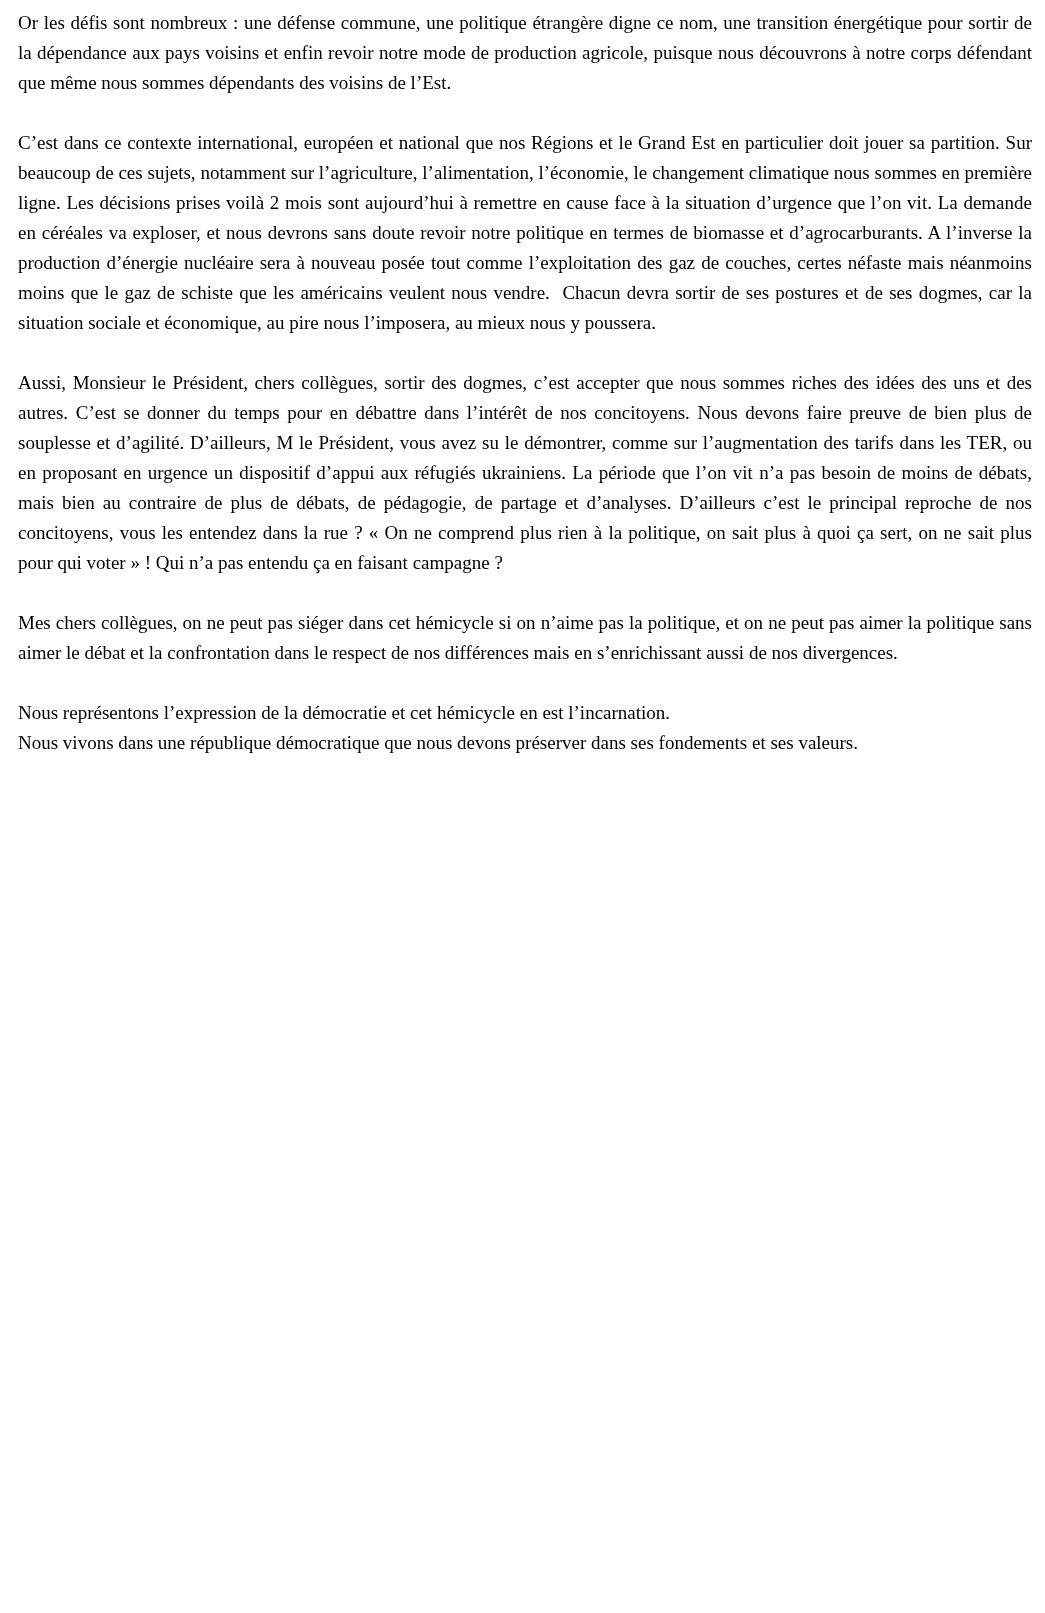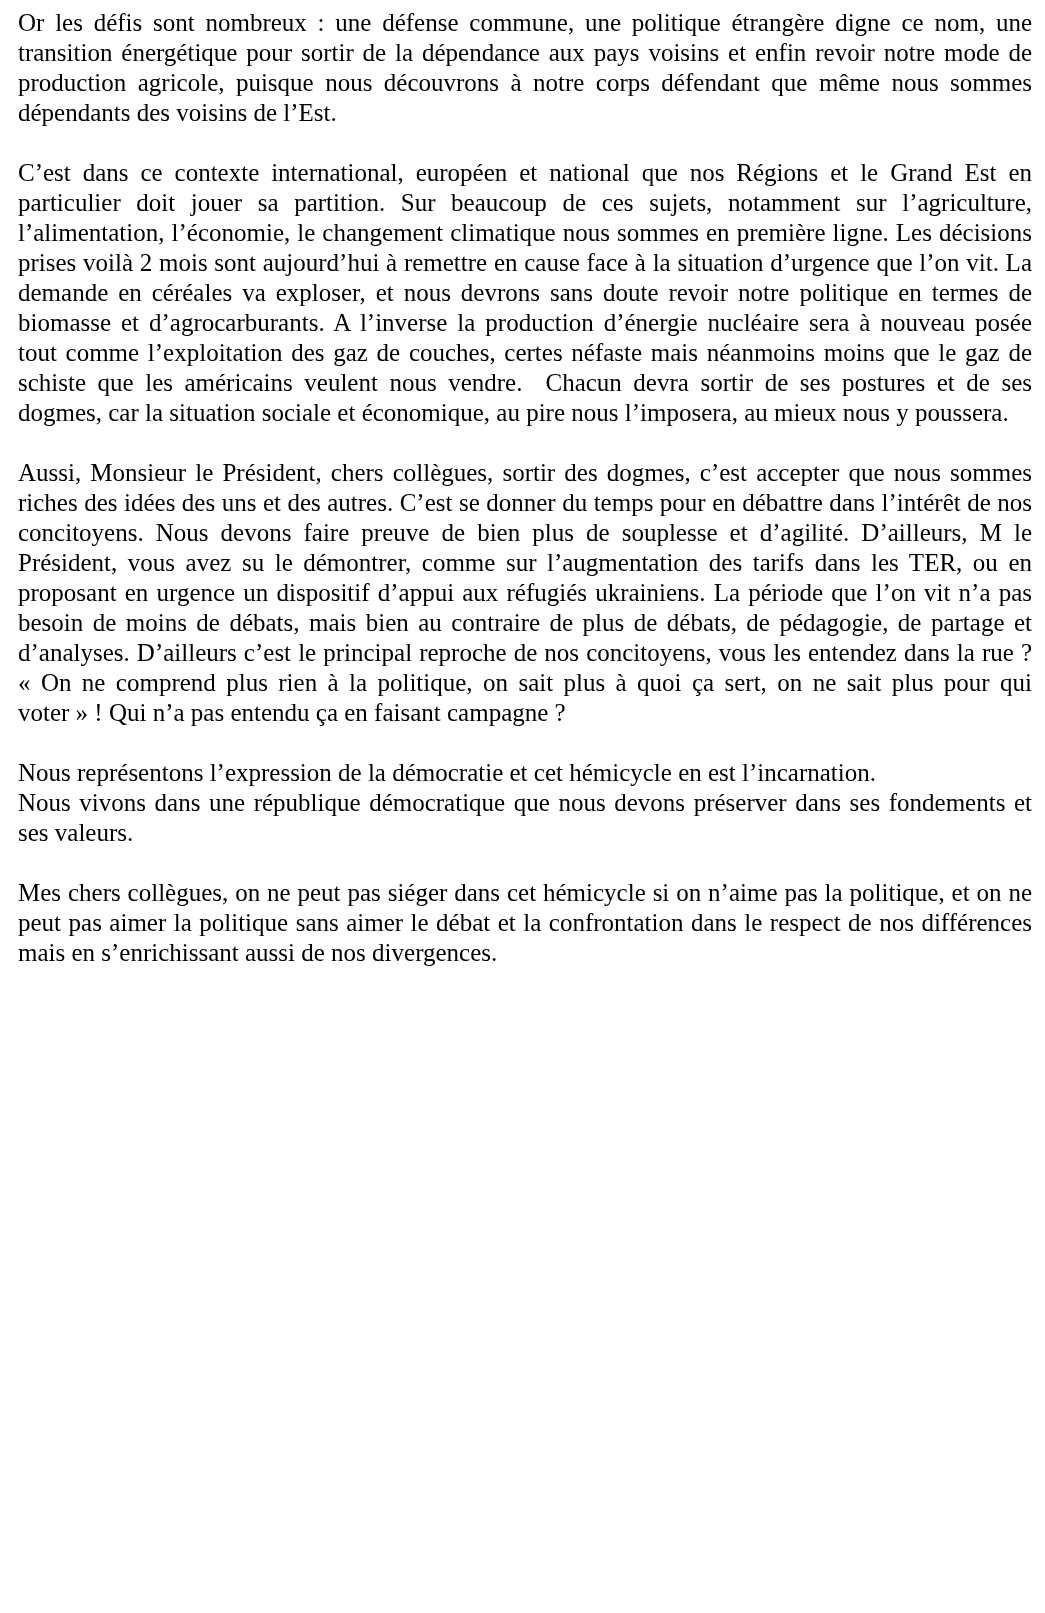--- a/index.html
+++ b/index.html
@@ -8,21 +8,21 @@
     background: #ffffff;
   }
   .page {
     position: relative;
     width: 1045px;
     min-height: 1613px;
     box-sizing: border-box;
     background: #ffffff;
     padding: 8px 13px 40px 18px;
     font-family: "Liberation Serif", "DejaVu Serif", serif;
-    font-size: 25px;
+    font-size: 19px;
     line-height: 30px;
     color: #000000;
     -webkit-font-smoothing: antialiased;
   }
   .para {
     margin: 0 0 30px 0;
     padding: 0;
     text-align: justify;
     hyphens: none;
   }
@@ -43,21 +43,21 @@
   <p class="para">
     <span class="seg">C’est dans ce contexte international, européen et national que nos Régions et le Grand Est en particulier doit jouer sa partition. Sur beaucoup de ces sujets, notamment sur l’agriculture, l’alimentation, l’économie, le changement climatique nous sommes en première ligne. Les décisions prises voilà 2 mois sont aujourd’hui à remettre en cause face à la situation d’urgence que l’on vit. La demande en céréales va exploser, et nous devrons sans doute revoir notre politique en termes de biomasse et d’agrocarburants. A l’inverse la production d’énergie nucléaire sera à nouveau posée tout comme l’exploitation des gaz de couches, certes néfaste mais néanmoins moins que le gaz de schiste que les américains veulent nous vendre.&nbsp; Chacun devra sortir de ses postures et de ses dogmes, car la situation sociale et économique, au pire nous l’imposera, au mieux nous y poussera.</span>
   </p>
 
 
   <p class="para">
     <span class="seg">Aussi, Monsieur le Président, chers collègues, sortir des dogmes, c’est accepter que nous sommes riches des idées des uns et des autres. C’est se donner du temps pour en débattre dans l’intérêt de nos concitoyens. Nous devons faire preuve de bien plus de souplesse et d’agilité. D’ailleurs, M le Président, vous avez su le démontrer, comme sur l’augmentation des tarifs dans les TER, ou en proposant en urgence un dispositif d’appui aux réfugiés ukrainiens. La période que l’on vit n’a pas besoin de moins de débats, mais bien au contraire de plus de débats, de pédagogie, de partage et d’analyses. D’ailleurs c’est le principal reproche de nos concitoyens, vous les entendez dans la rue&nbsp;? «&nbsp;On ne comprend plus rien à la politique, on sait plus à quoi ça sert, on ne sait plus pour qui voter&nbsp;»&nbsp;! Qui n’a pas entendu ça en faisant campagne&nbsp;?</span>
   </p>
 
   <p class="para">
-    <span class="seg">Nous représentons l’expression de la démocratie et cet hémicycle en est l’incarnation.</span>
-    <span class="seg">Nous vivons dans une république démocratique que nous devons préserver dans ses fondements et ses valeurs.</span>
+    <span class="seg">Mes chers collègues, on ne peut pas siéger dans cet hémicycle si on n’aime pas la politique, et on ne peut pas aimer la politique sans aimer le débat et la confrontation dans le respect de nos différences mais en s’enrichissant aussi de nos divergences.</span>
   </p>
 
   <p class="para">
-    <span class="seg">Mes chers collègues, on ne peut pas siéger dans cet hémicycle si on n’aime pas la politique, et on ne peut pas aimer la politique sans aimer le débat et la confrontation dans le respect de nos différences mais en s’enrichissant aussi de nos divergences.</span>
+    <span class="seg">Nous représentons l’expression de la démocratie et cet hémicycle en est l’incarnation.</span>
+    <span class="seg">Nous vivons dans une république démocratique que nous devons préserver dans ses fondements et ses valeurs.</span>
   </p>
 
 </div>
 
 </body></html>

